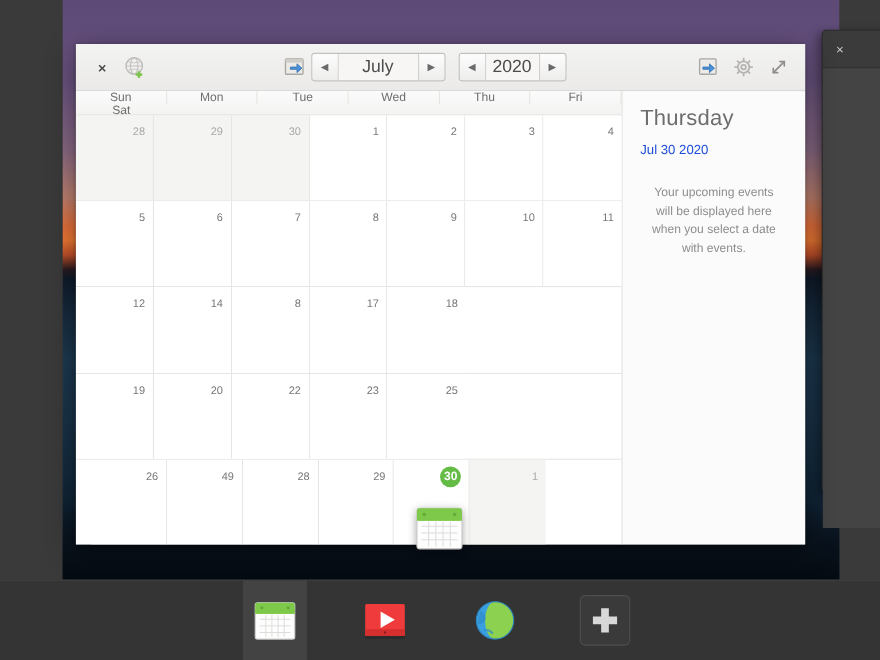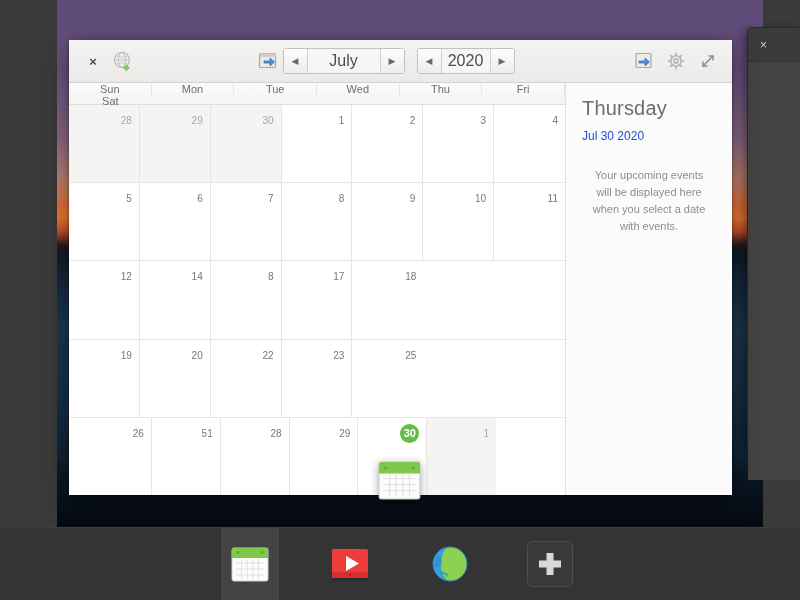--- a/index.html
+++ b/index.html
@@ -389,21 +389,21 @@
             </div>
             <div class="week">
               <div class="day"><span class="num">19</span></div>
               <div class="day"><span class="num">20</span></div>
               <div class="day"><span class="num">22</span></div>
               <div class="day"><span class="num">23</span></div>
               <div class="day"><span class="num">25</span></div>
             </div>
             <div class="week">
               <div class="day"><span class="num">26</span></div>
-              <div class="day"><span class="num">51</span></div>
+              <div class="day"><span class="num">49</span></div>
               <div class="day"><span class="num">28</span></div>
               <div class="day"><span class="num">29</span></div>
               <div class="day today"><span class="num">30</span></div>
               <div class="day out"><span class="num">1</span></div>
             </div>
           </div>
       </div>
 
       <div id="sidebar">
         <div id="sb-weekday">Thursday</div>

